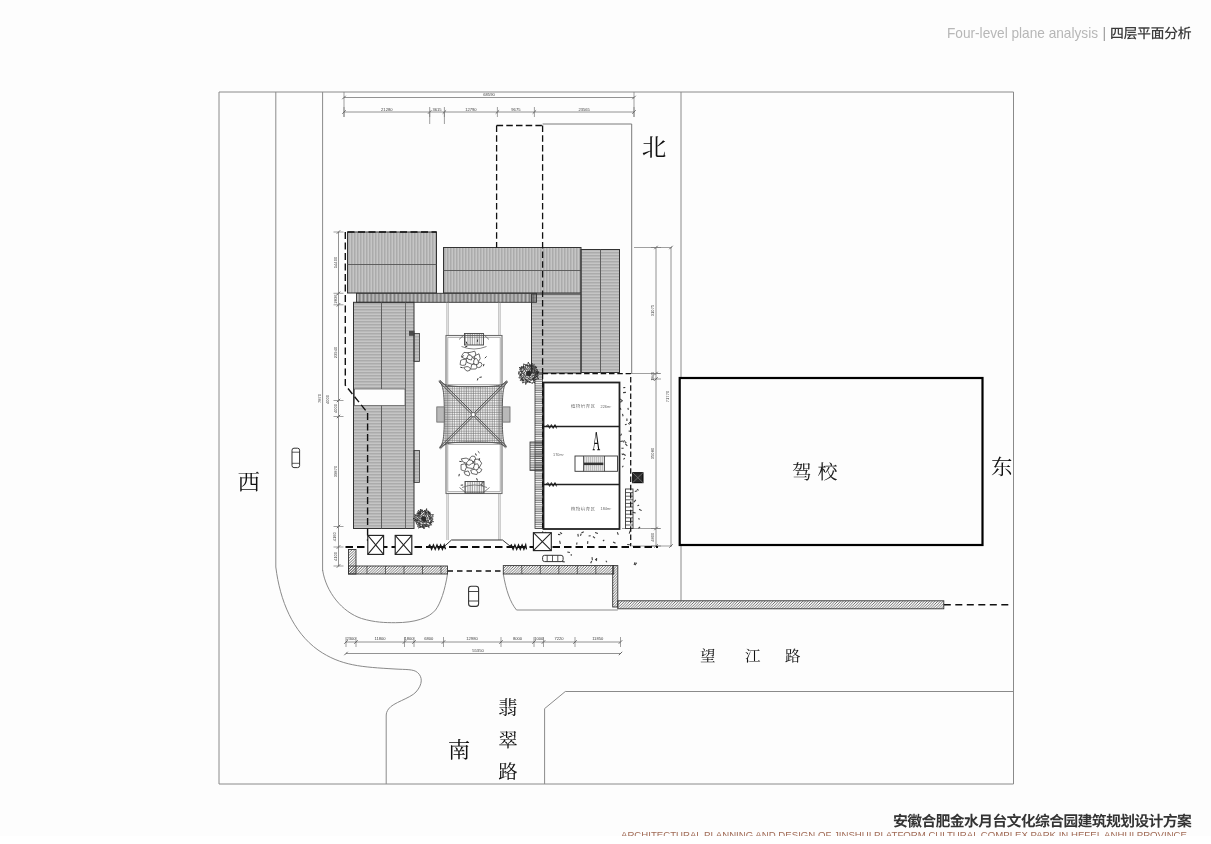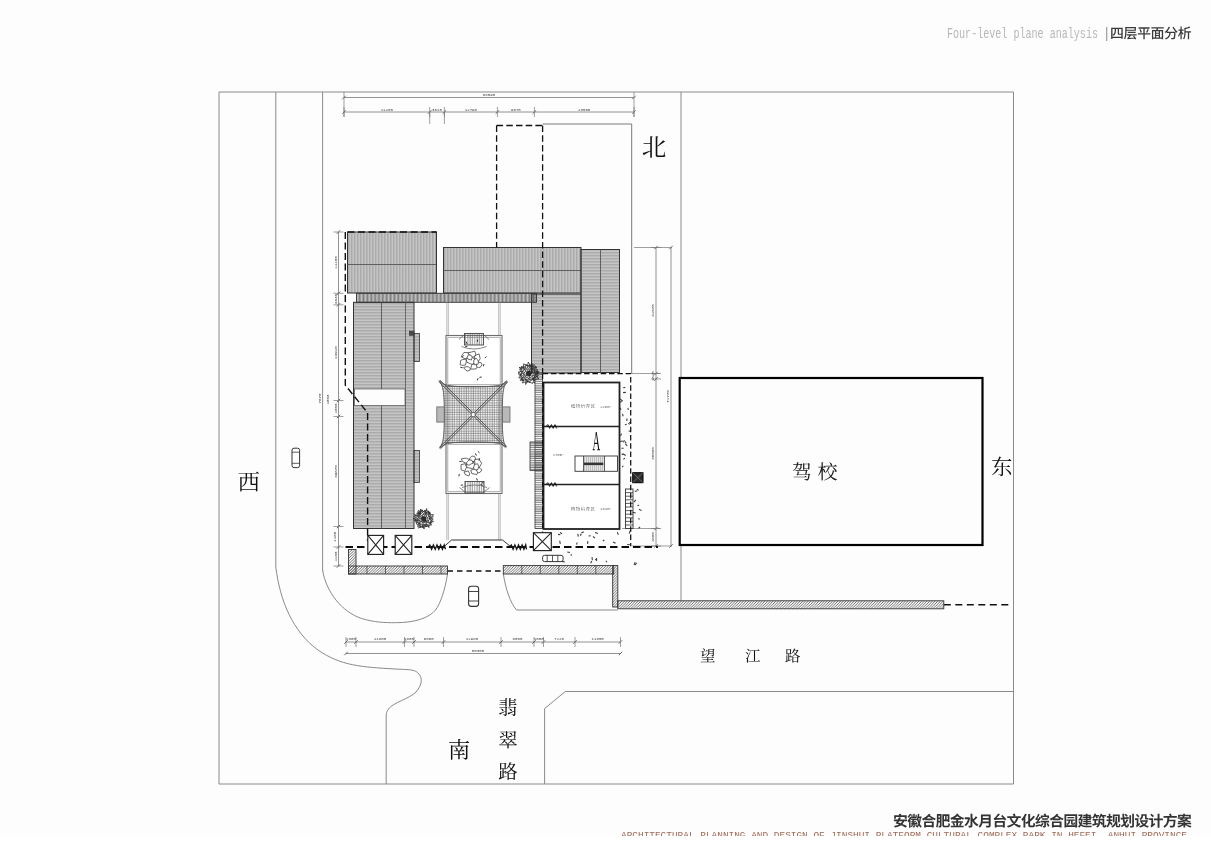--- a/index.html
+++ b/index.html
@@ -1,16 +1,16 @@
 <!DOCTYPE html>
 <html><head>
 <meta charset="utf-8">
 <style>
 html,body{margin:0;padding:0;background:#fff;}
-#page{position:relative;width:1211px;height:836px;background:#fef9c3;overflow:hidden;font-family:Liberation Mono, monospace;}
+#page{position:relative;width:1211px;height:836px;background:#fef9c3;overflow:hidden;font-family:Liberation Sans, sans-serif;}
 </style>
 </head>
 <body>
 <div id="page">
 <svg width="1211" height="844" viewBox="0 0 1211 844">
 
 <rect x="0" y="0" width="1211" height="844" fill="#fdfdfd"></rect>
 <defs>
 <pattern id="pv" width="1.5" height="8" patternUnits="userSpaceOnUse">
           <path d="M0.65,0V8" stroke="#555" stroke-width="0.7"></path>

